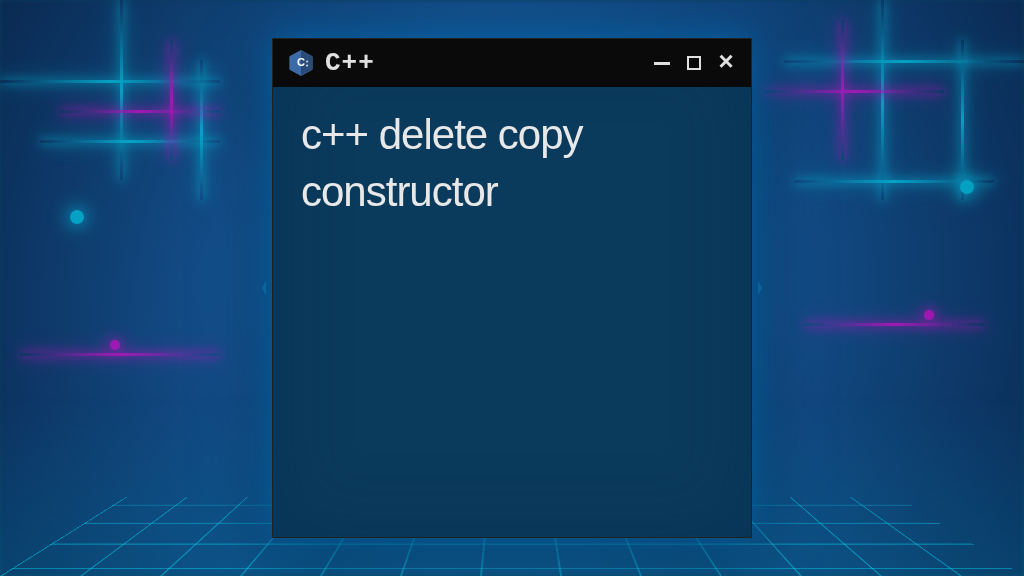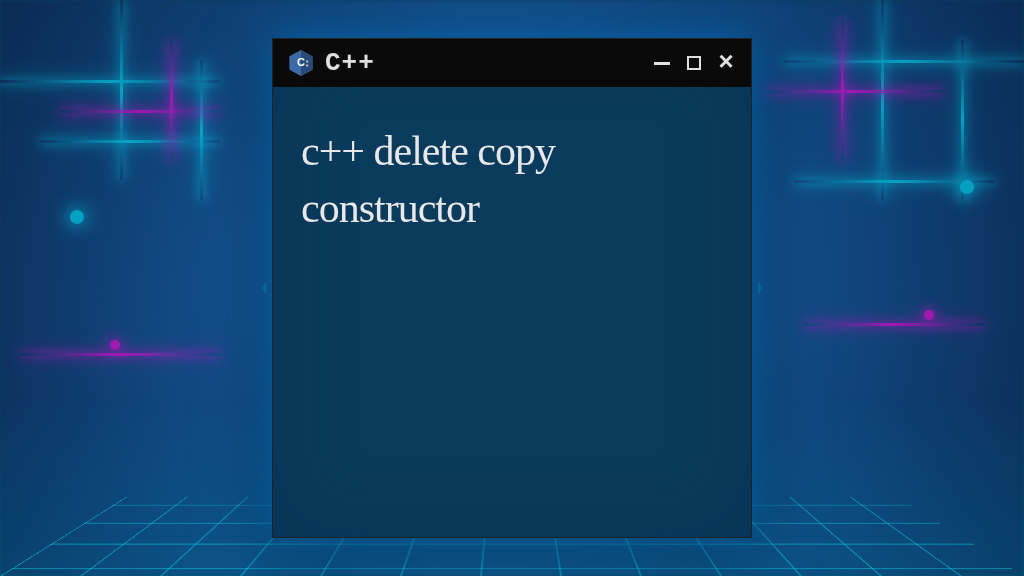--- a/index.html
+++ b/index.html
@@ -173,25 +173,25 @@
       border: 2.5px solid #e0e0e0;
     }
     
     .close-x {
       font-size: 26px;
       line-height: 1;
       font-weight: bold;
     }
     
     .window-body {
-      padding: 36px 28px;
+      padding: 20px 28px;
       color: #e8e8e8;
       font-size: 42px;
       line-height: 1.35;
-      font-family: Liberation Serif, serif;
+      font-family: Liberation Sans, sans-serif;
       letter-spacing: -1px;
     }
   </style>
 </head>
 <body>
 
 <div class="background"></div>
 
 <div class="circuit-lines">
   <div class="hline" style="top:80px; left:0; width:220px;"></div>

